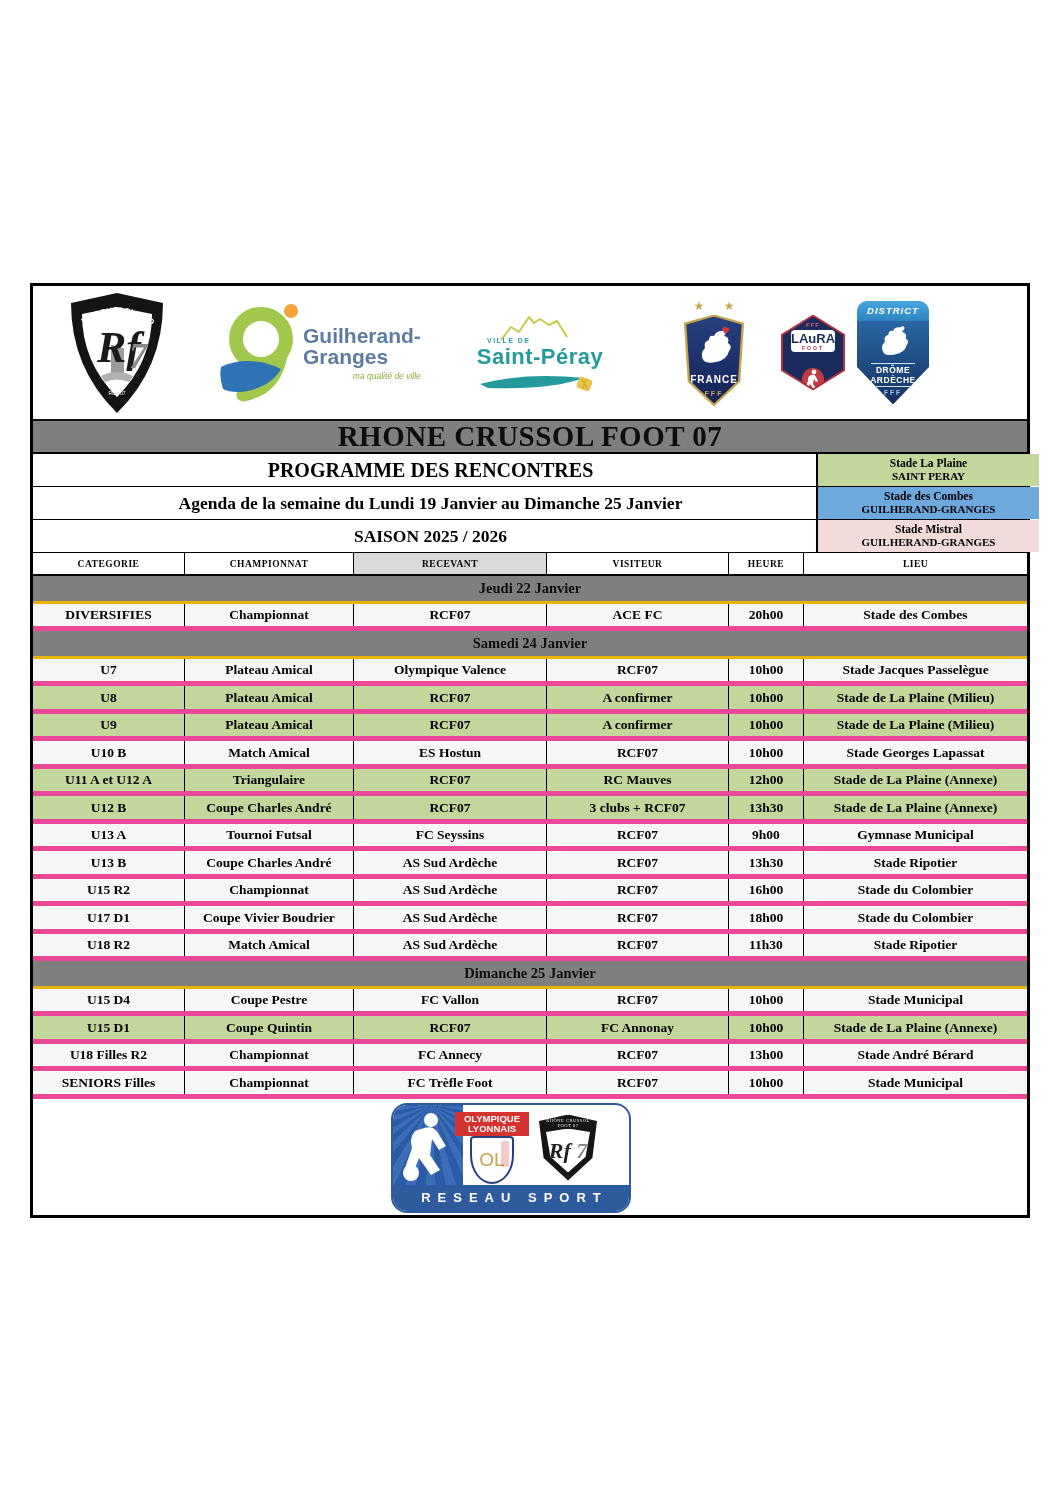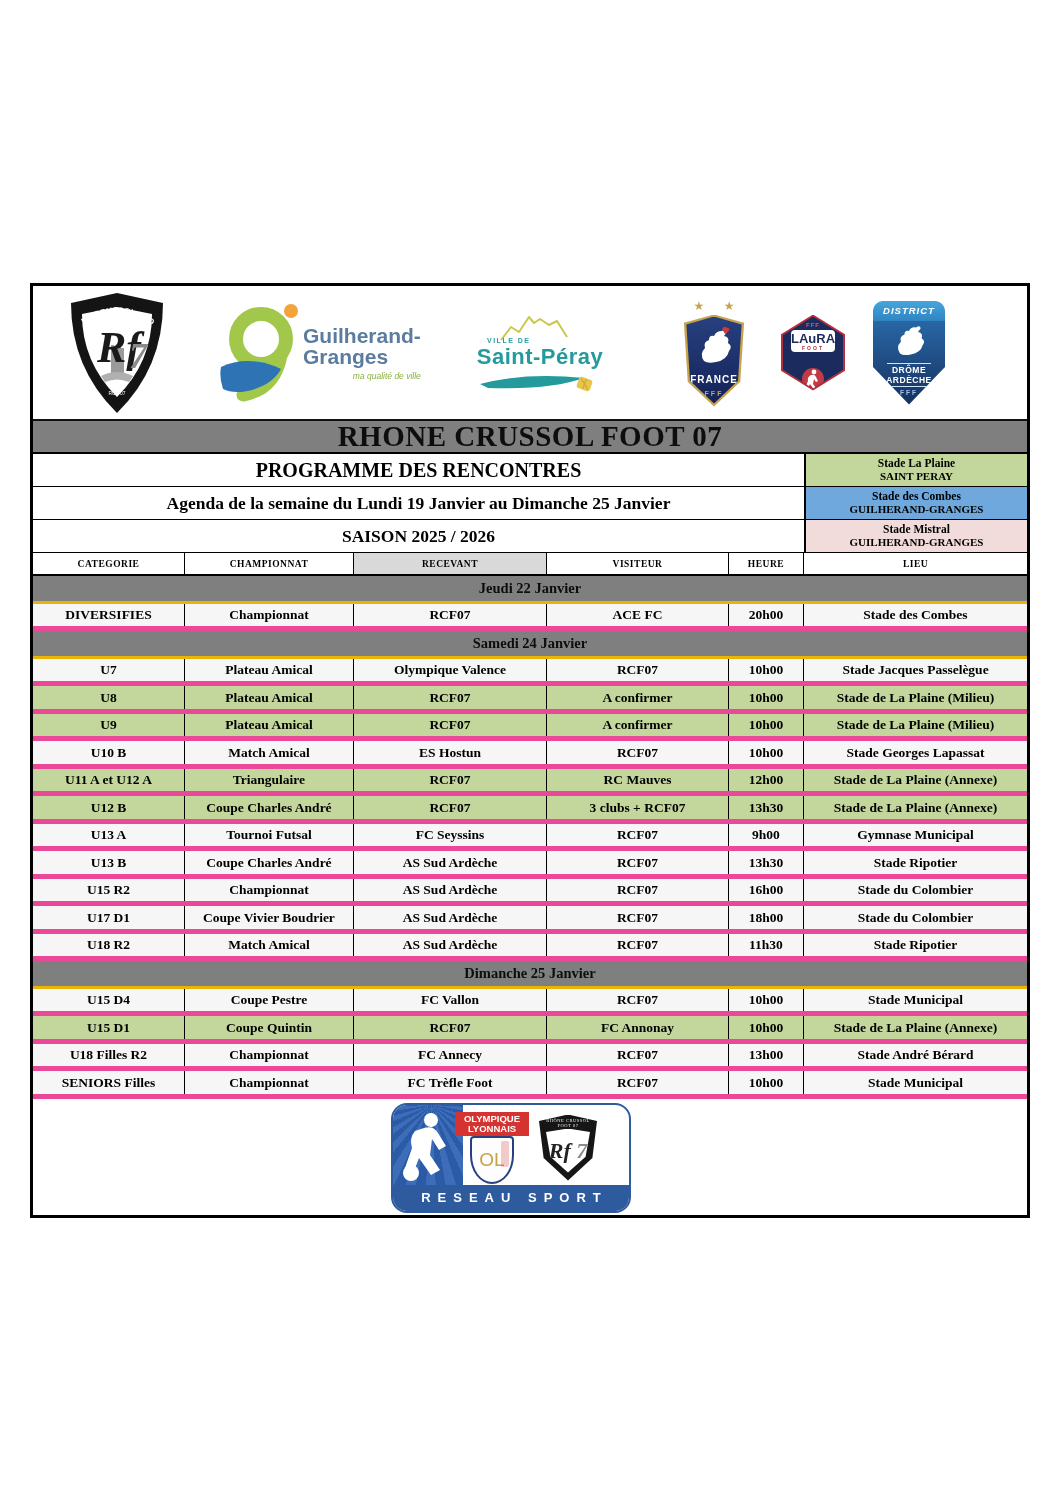--- a/index.html
+++ b/index.html
@@ -58,39 +58,39 @@
      clip-path:polygon(50% 0%, 100% 26%, 100% 74%, 50% 100%, 0% 74%, 0% 26%);
      background:#1c2b5e; position:relative; text-align:center; }
   .laura-fff { color:#d9596b; font-size:6px; font-weight:bold; padding-top:5px; letter-spacing:1px; }
   .laura-box { background:#fff; border-radius:4px; width:44px; margin:2px auto 16px; padding:2px 0 1px; }
   .laura-word { color:#1c2b5e; font-size:13px; font-weight:bold; line-height:1; }
   .laura-sub { color:#b5303c; font-size:5px; font-weight:bold; letter-spacing:2px; }
   .laura-ball { width:22px; height:22px; border-radius:50%; background:#c23a44; margin:3px auto 0; position:relative; }
   .laura-ball svg { position:absolute; left:3px; top:1px; }
 
   
-  .district-logo { margin-left:28px; width:72px; height:104px;
+  .district-logo { margin-left:12px; width:72px; height:104px;
      border-radius:12px 12px 0 0;
      clip-path:polygon(0 0, 100% 0, 100% 64%, 50% 100%, 0 64%);
      background:linear-gradient(#2c74b5,#16305f); position:relative;
      font-family:"Liberation Sans", sans-serif; text-align:center; }
   .district-band { background:linear-gradient(#47a5dc,#2f85c2); height:20px; border-radius:10px 10px 0 0;
      color:#fff; font-size:9.5px; font-weight:bold; font-style:italic; letter-spacing:1px; line-height:20px; }
   .district-rooster { margin-top:1px; }
   .district-line { border-top:1px solid #cfe2f3; width:44px; margin:1px auto; }
   .district-drome { color:#fff; font-size:8.5px; font-weight:bold; letter-spacing:0.5px; }
   .district-fff { color:#9fc5e8; font-size:6.5px; font-weight:bold; letter-spacing:2px; margin-top:2px; }
 
   
   .main-title {
     height:33px; background:#7f7f7f; border-bottom:2px solid #000;
     display:flex; align-items:center; justify-content:center;
     font-size:29px; font-weight:bold; color:#0d0d0d; letter-spacing:0.5px;
   }
-  .sub-row { display:grid; grid-template-columns:771px 223px; border-bottom:1px solid #000; }
+  .sub-row { display:grid; grid-template-columns:771px 223px; border-bottom:1px solid #000;padding-left:12px; }
   .sub-left { display:flex; align-items:center; justify-content:center; font-weight:bold; background:#fff; }
   .sub-left.l0 { font-size:20px; }
   .sub-left.l1 { font-size:17.5px; }
   .sub-left.l2 { font-size:17.5px; }
   .legend-box {
     border-left:2px solid #000; display:flex; flex-direction:column;
     align-items:center; justify-content:center; line-height:1.25; padding:1px 2px;
   }
   .legend-box .ln1 { font-size:11.5px; font-weight:bold; }
   .legend-box .ln2 { font-size:11px; font-weight:bold; }

